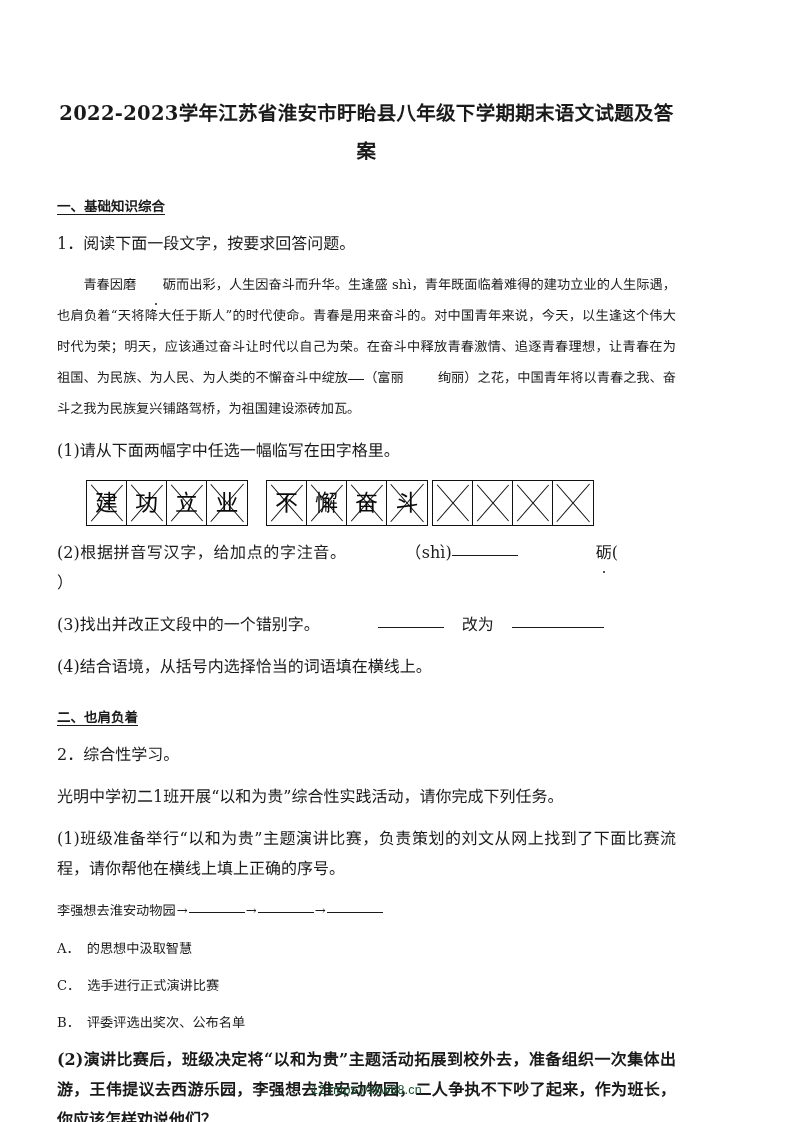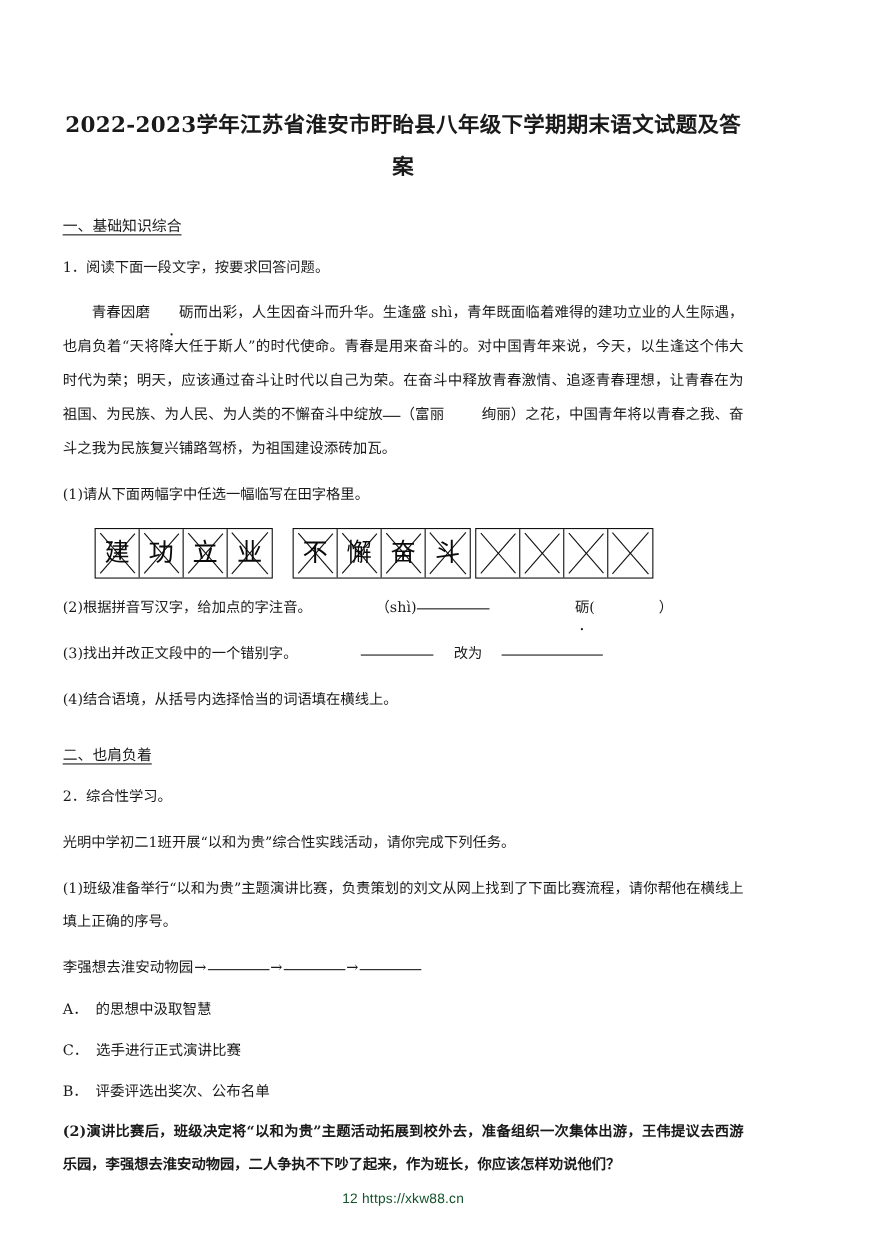--- a/index.html
+++ b/index.html
@@ -31,31 +31,31 @@
     font-weight: bold;
     line-height: 38px;
     text-align: center;
     letter-spacing: 0.3px;
     font-family: "DejaVu Serif", "Liberation Serif", serif;
   }
 
   .section-head {
     margin: 24px 0 0 0;
     font-size: 13.5px;
-    font-weight: normal;
+    font-weight: bold;
     line-height: 22px;
   }
   .section-head span.u {
     text-decoration: underline;
     text-underline-offset: 3px;
   }
 
   .q-line {
     margin: 12px 0 0 0;
-    font-size: 13px;
+    font-size: 16px;
     line-height: 30px;
     text-align: justify;
     text-justify: inter-ideograph;
   }
   .q-line.tight { margin-top: 8px; font-weight: bold; }
 
   .para {
     margin: 10px 0 0 0;
     font-size: 13.2px;
     line-height: 31px;

